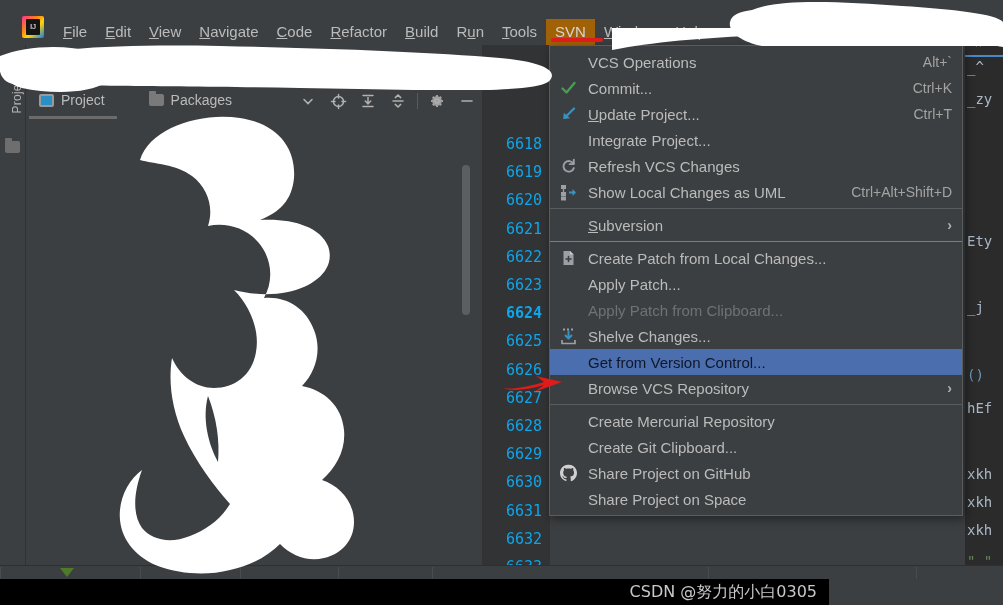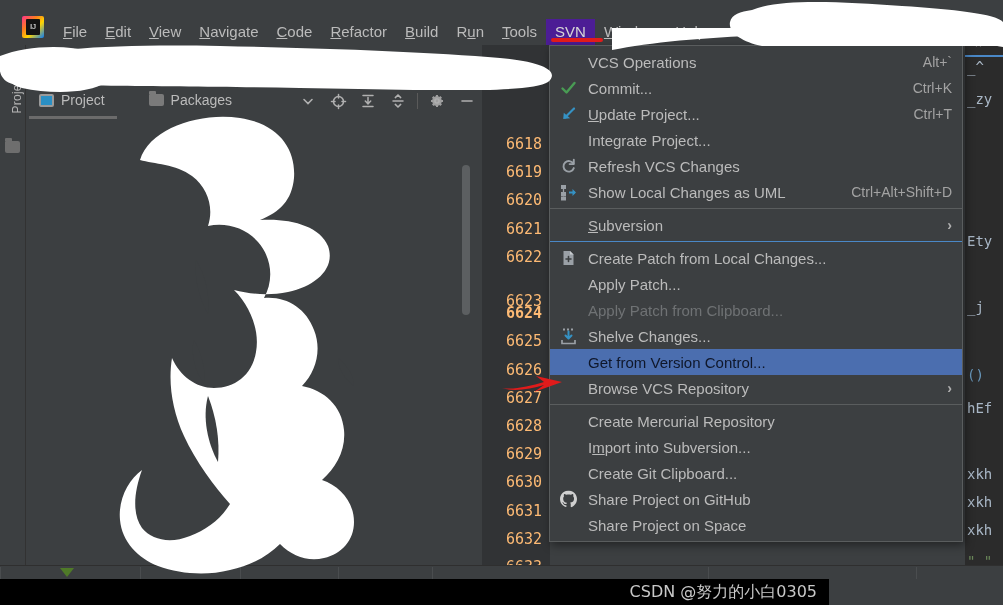--- a/index.html
+++ b/index.html
@@ -49,21 +49,21 @@
   }
   .menu-item {
     color: #bbbbbb;
     font-size: 15px;
     padding: 4px 9px 5px 9px;
     white-space: nowrap;
     cursor: default;
   }
   .menu-item .u { text-decoration: underline; }
   .menu-item.active {
-    background: #4c1d95;
+    background: #a16207;
     color: #d6d6d6;
     text-decoration: underline;
   }
 
   
   .left-strip {
     position: absolute; left: 0; top: 45px; width: 26px; height: 520px;
     background: #3c3f41; border-right: 1px solid #323232;
   }
   .strip-label {
@@ -125,21 +125,21 @@
     background: #5c5f61; border-radius: 4px;
   }
 
   
   .gutter {
     position: absolute; left: 482px; top: 45px; width: 68px; height: 520px;
     background: #313335;
   }
   .lineno {
     position: absolute; right: 8px;
-    color: #fdba74; font-size: 15px;
+    color: #0ea5e9; font-size: 15px;
     font-family: "DejaVu Sans Mono", monospace;
     text-align: right;
   }
 
   
   .editor {
     position: absolute; left: 965px; top: 45px; width: 38px; height: 520px;
     background: #2b2b2b; overflow: hidden;
   }
   .code-line {
@@ -319,21 +319,21 @@
     <div class="panel-scroll"></div>
   </div>
 
   <div class="gutter">
     <div id="line-numbers">
         <div class="lineno" style="top: 90px;">6618</div>
         <div class="lineno" style="top: 118.2px;">6619</div>
         <div class="lineno" style="top: 146.4px;">6620</div>
         <div class="lineno" style="top: 174.6px;">6621</div>
         <div class="lineno" style="top: 202.8px;">6622</div>
-        <div class="lineno" style="top: 231px; margin-top: 16px;">6623</div>
+        <div class="lineno" style="top: 231px;">6623</div>
         <div class="lineno" style="top: 259.2px; font-weight: bold;">6624</div>
         <div class="lineno" style="top: 287.4px;">6625</div>
         <div class="lineno" style="top: 315.6px;">6626</div>
         <div class="lineno" style="top: 343.8px;">6627</div>
         <div class="lineno" style="top: 372px;">6628</div>
         <div class="lineno" style="top: 400.2px;">6629</div>
         <div class="lineno" style="top: 428.4px;">6630</div>
         <div class="lineno" style="top: 456.6px;">6631</div>
         <div class="lineno" style="top: 484.8px;">6632</div>
         <div class="lineno" style="top: 513px;">6633</div>
@@ -443,23 +443,20 @@
         <div class="mrow selected">
           <span>Get from Version Control...</span>
         </div>
         <div class="mrow">
           <span>Browse VCS Repository</span>
           <span class="submenu-arrow">›</span>
         </div>
         <div class="msep"></div>
         <div class="mrow">
           <span>Create Mercurial Repository</span>
-        </div>
-        <div class="mrow">
-          <span>I<span class="u">m</span>port into Subversion...</span>
         </div>
         <div class="mrow">
           <span>Create Git Clipboard...</span>
         </div>
         <div class="mrow">
           <span class="micon">
             <svg width="17" height="17" viewBox="0 0 16 16">
               <path fill="#d0d0d0" d="M8 0C3.6 0 0 3.6 0 8c0 3.5 2.3 6.5 5.5 7.6.4.1.5-.2.5-.4v-1.4c-2.2.5-2.7-1-2.7-1-.4-.9-.9-1.2-.9-1.2-.7-.5.1-.5.1-.5.8.1 1.2.8 1.2.8.7 1.2 1.9.9 2.4.7.1-.5.3-.9.5-1.1-1.8-.2-3.6-.9-3.6-4 0-.9.3-1.6.8-2.1-.1-.2-.4-1 .1-2.1 0 0 .7-.2 2.2.8.6-.2 1.3-.3 2-.3s1.4.1 2 .3c1.5-1 2.2-.8 2.2-.8.4 1.1.2 1.9.1 2.1.5.6.8 1.3.8 2.1 0 3.1-1.9 3.7-3.7 3.9.3.3.6.8.6 1.6v2.4c0 .2.1.5.6.4C13.7 14.5 16 11.5 16 8c0-4.4-3.6-8-8-8z"></path>
             </svg>
           </span>

